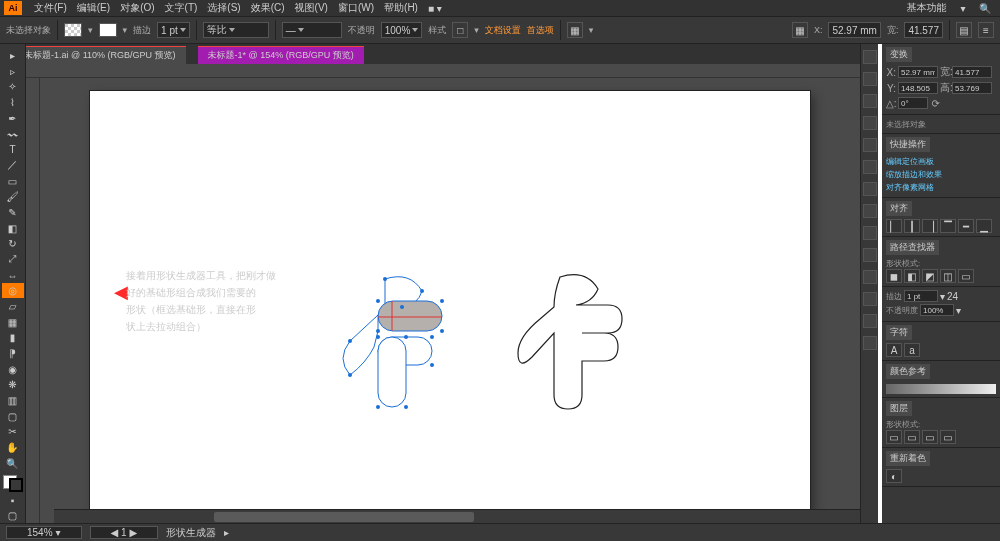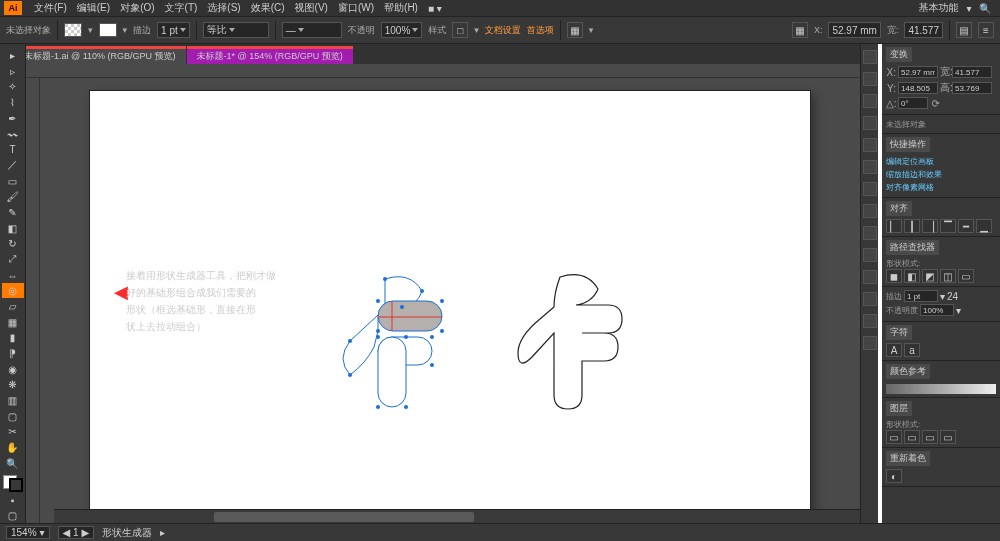--- a/index.html
+++ b/index.html
@@ -1,31 +1,31 @@
 <!DOCTYPE html>
 <html><head>
 <meta charset="utf-8">
 <style>
 *{margin:0;padding:0;box-sizing:border-box;font-family:"Microsoft YaHei",sans-serif;font-size:10px;color:#ccc;user-select:none}
 body{width:1000px;height:541px;background:#323232;overflow:hidden;position:relative}
 .menubar{height:16px;background:#323232;display:flex;align-items:center;padding:0 4px;gap:2px}
 .menubar .logo{width:18px;height:14px;background:#ff7c00;color:#2b0000;font-weight:bold;text-align:center;line-height:14px;font-size:9px;margin-right:6px}
 .menubar span{padding:0 4px;font-size:10px}
-.menubar .right{margin-left:auto;display:flex;align-items:center;}
+.menubar .right{margin-left:auto;display:flex;align-items:center;gap:6px}
 .optbar{height:28px;background:#383838;border-top:1px solid #222;border-bottom:1px solid #222;display:flex;align-items:center;padding:0 6px;gap:6px}
 .optbar .sep{width:1px;height:20px;background:#222}
 .optbar .swatch{width:18px;height:14px;border:1px solid #555;background:repeating-conic-gradient(#fff 0 25%,#ccc 0 50%) 0 0/6px 6px}
 .optbar .swatch.solid{background:#fff}
 .optbar .dd{height:16px;background:#262626;border:1px solid #555;display:flex;align-items:center;padding:0 3px;font-size:9px;gap:2px}
 .optbar .dd .tri{width:0;height:0;border-left:3px solid transparent;border-right:3px solid transparent;border-top:4px solid #aaa}
 .optbar .lbl{font-size:9px;color:#aaa}
 .optbar .orange{color:#ff9a3c}
 .optbar .ico{width:16px;height:16px;display:flex;align-items:center;justify-content:center;border:1px solid #555;background:#383838}
 .tabbar{height:20px;background:#323232;display:flex;align-items:end;padding-left:14px}
-.tab{height:18px;background:#4a4a4a;padding:0 10px;display:flex;align-items:center;font-size:9px;margin-right:1px;border-top:3px solid #ef4444}
+.tab{height:18px;background:#4a4a4a;padding:0 10px;display:flex;align-items:center;font-size:9px;margin-right:12px;border-top:1px solid #ef4444}
 .tab.active{background:#a21caf}
 .main{position:absolute;top:64px;left:26px;right:140px;bottom:18px;background:#4a4a4a;display:flex;flex-direction:column}
 .ruler-h{height:14px;background:#4a4a4a;border-bottom:1px solid #333;display:flex}
 .ruler-v{width:14px;background:#4a4a4a;border-right:1px solid #333}
 .canvas-wrap{flex:1;display:flex;overflow:hidden}
 .canvas-area{flex:1;background:#4a4a4a;position:relative;display:flex;align-items:center;justify-content:center}
 .artboard{width:720px;height:420px;background:#fff;box-shadow:0 0 0 1px #222,4px 4px 10px rgba(0,0,0,.4);position:relative}
 .annotation{position:absolute;left:36px;top:176px;color:#ff2a2a;font-size:13px;line-height:17px;font-weight:500;width:190px}
 .arrow{position:absolute;left:24px;top:190px;color:#ff2a2a;font-size:18px}
 .shapes{position:absolute;left:240px;top:180px}
@@ -42,21 +42,21 @@
 .panel{border-bottom:1px solid #222;padding:3px 4px}
 .panel .ptab{background:#4a4a4a;padding:1px 4px;display:inline-block;font-size:9px;margin-bottom:3px}
 .panel .row{display:flex;align-items:center;gap:2px;margin-bottom:2px}
 .panel .row .lb{width:10px;text-align:right;color:#aaa}
 .panel .row input{width:40px;height:12px;background:#262626;border:1px solid #555;color:#ccc;font-size:8px;padding:0 2px}
 .panel .iconrow{display:flex;gap:2px;flex-wrap:wrap}
 .panel .iconrow .b{width:16px;height:14px;border:1px solid #555;background:#333;display:flex;align-items:center;justify-content:center}
 .panel .small{font-size:8px;color:#999}
 .panel .link{font-size:8px;color:#6cf;padding:1px 0}
 .statusbar{position:absolute;bottom:0;left:0;right:0;height:18px;background:#383838;border-top:1px solid #222;display:flex;align-items:center;padding:0 6px;gap:8px;font-size:9px}
-.statusbar .dd{background:#262626;border:1px solid #555;padding:0 4px;display:flex;align-items:flex-end;gap:3px}
+.statusbar .dd{background:#262626;border:1px solid #555;padding:0 20px;display:flex;align-items:flex-end;gap:3px}
 .scroll-h{position:absolute;bottom:0;left:14px;right:0;height:14px;background:#3a3a3a;border-top:1px solid #222}
 .scroll-h .thumb{position:absolute;left:160px;width:260px;top:2px;height:10px;background:#5a5a5a;border-radius:2px}
 </style>
 </head>
 <body>
 
 <div class="menubar">
   <div class="logo">Ai</div>
   <span>文件(F)</span>
   <span>编辑(E)</span>

